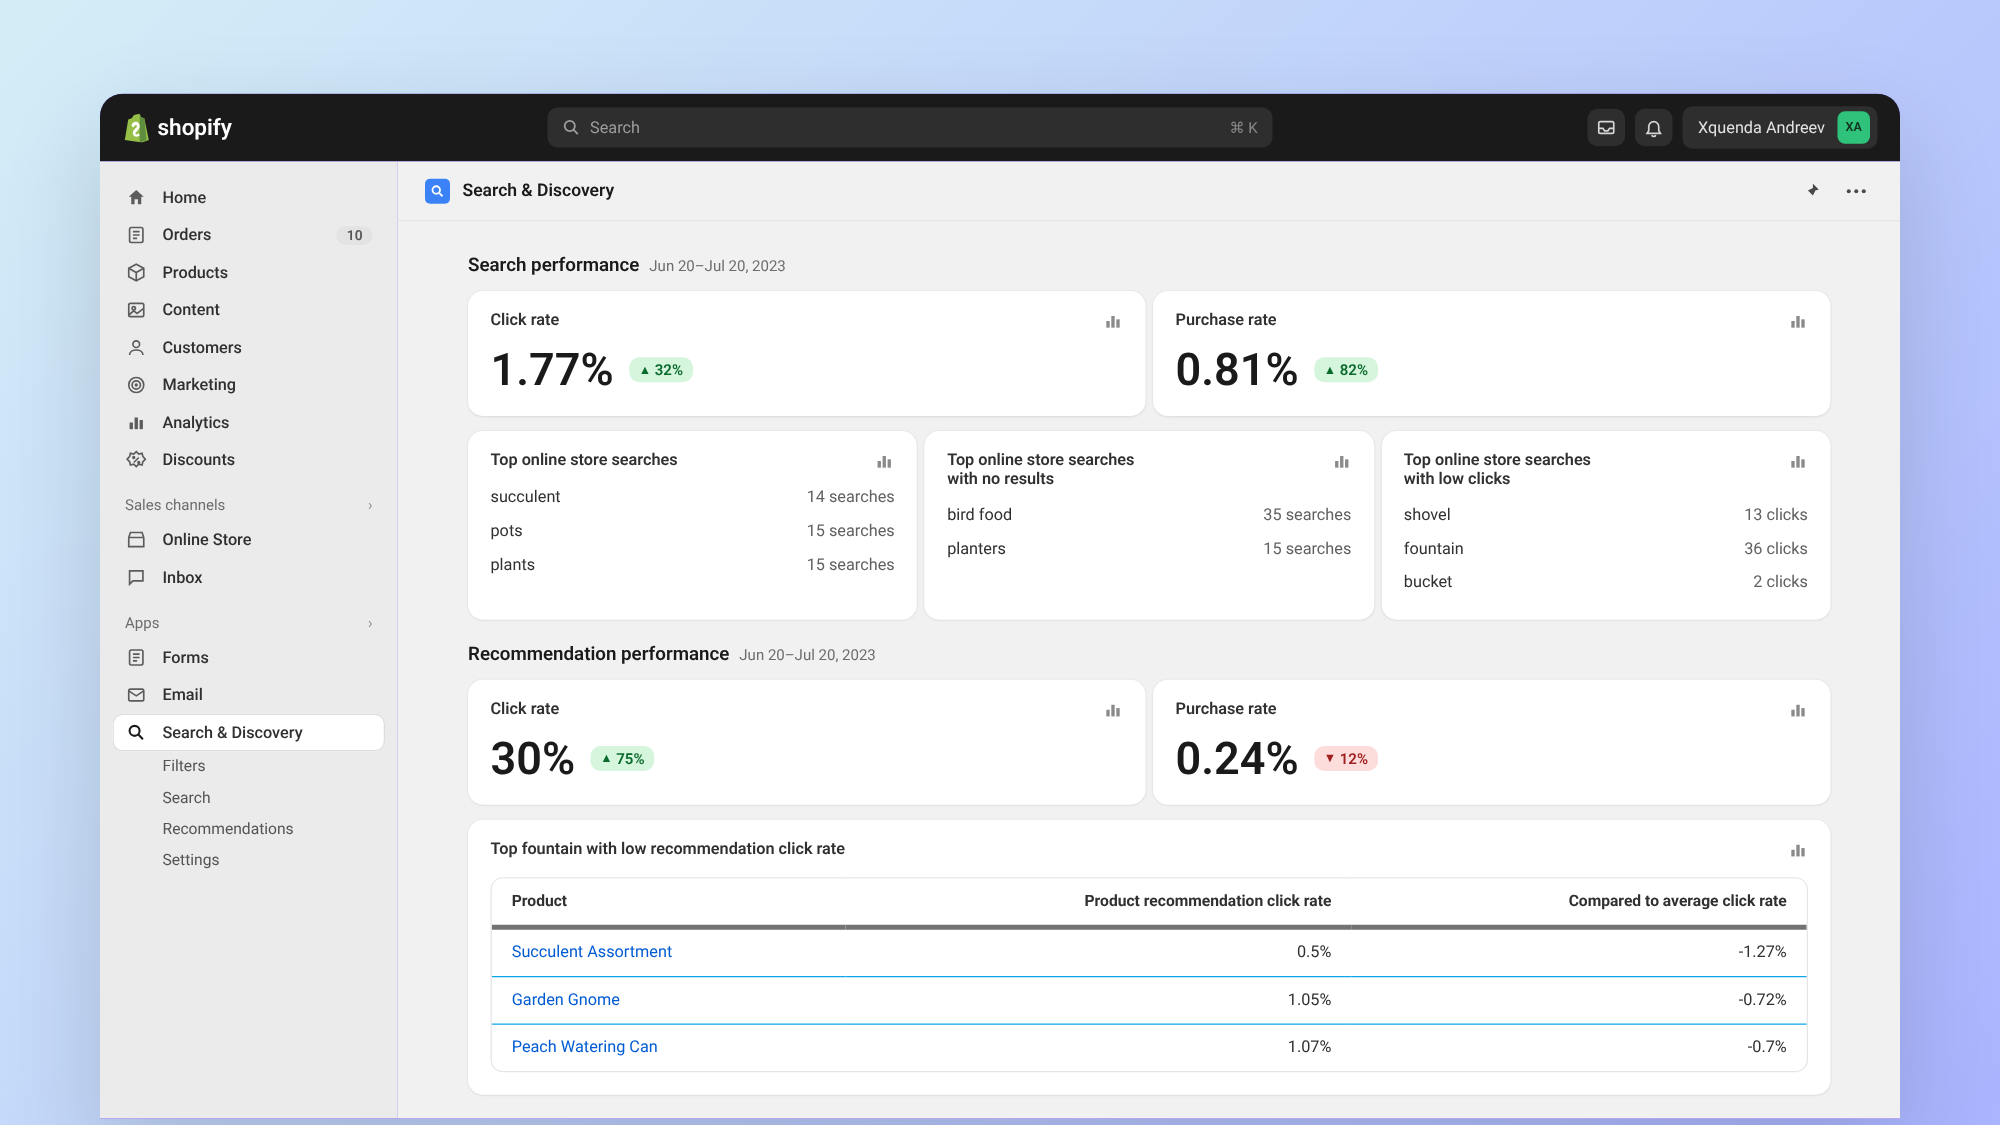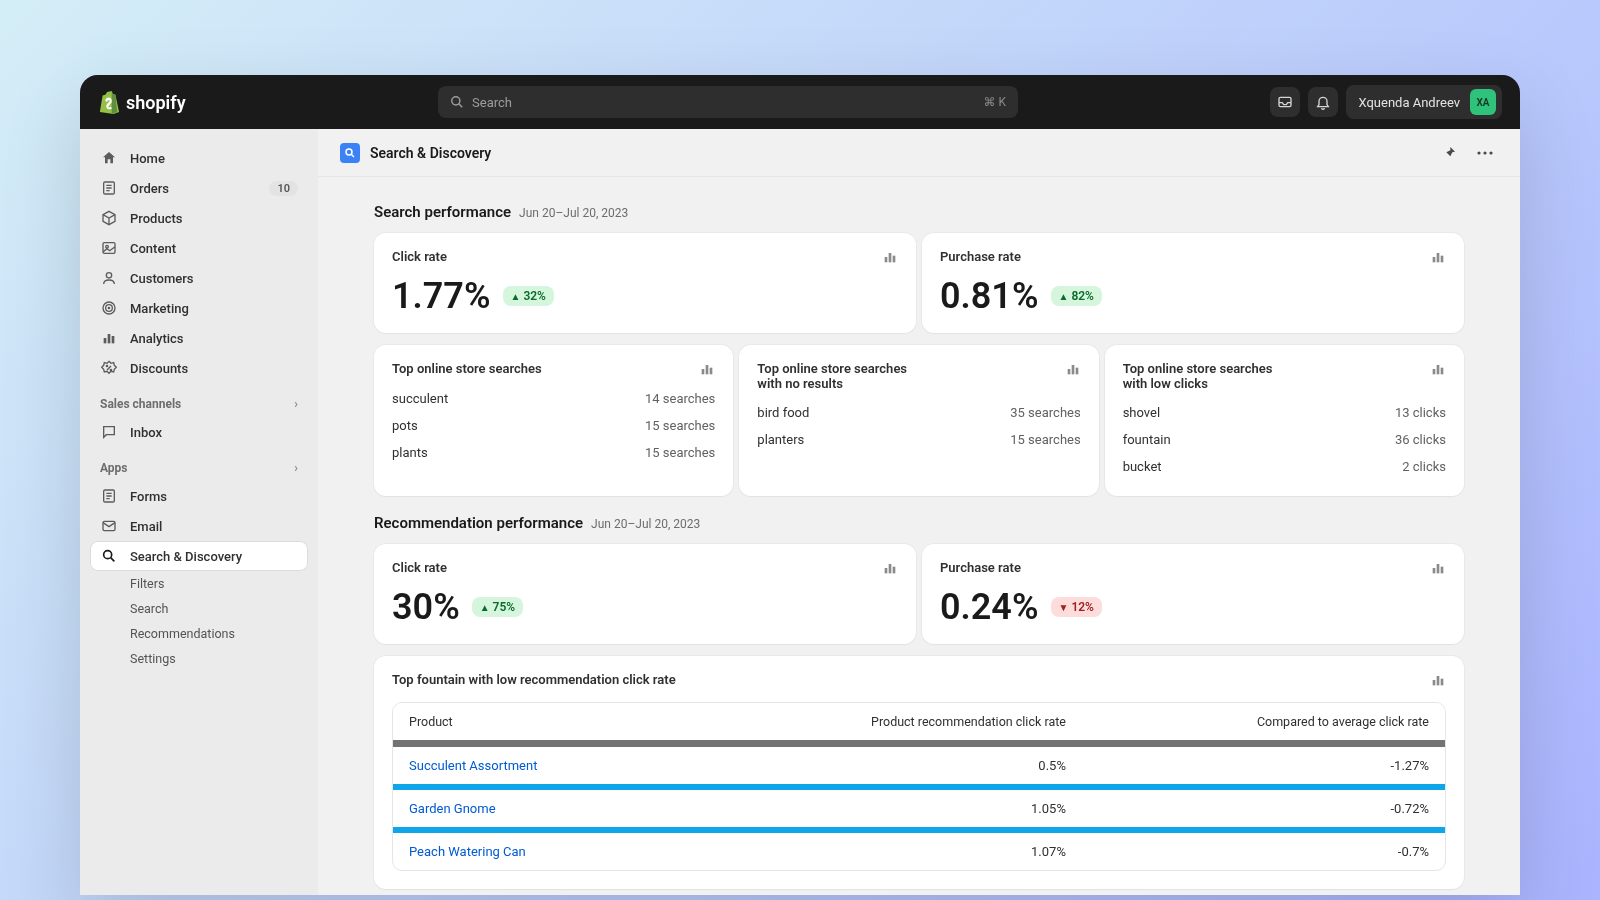--- a/index.html
+++ b/index.html
@@ -52,21 +52,21 @@
 .topbar-right { display: flex; align-items: center; gap: 8px; }
 .icon-btn { width: 30px; height: 30px; border-radius: 8px; background: #2e2e2e; display: flex; align-items: center; justify-content: center; color: #d6d6d6; cursor: pointer; }
 .user-chip { display: flex; align-items: center; gap: 10px; background: #2e2e2e; border-radius: 8px; padding: 4px 6px 4px 12px; color: #e3e3e3; font-size: 13px; cursor: pointer; }
 .user-avatar { width: 26px; height: 26px; border-radius: 6px; background: #2fc27a; color: #11341f; display: flex; align-items: center; justify-content: center; font-size: 10px; font-weight: 600; }
 .body { flex: 1; display: flex; overflow: hidden; }
 .sidebar { width: 238px; background: #ebebeb; padding: 14px 10px; overflow-y: auto; font-size: 13px; color: #303030; }
 .nav-item { display: flex; align-items: center; gap: 12px; padding: 6px 10px; border-radius: 8px; cursor: pointer; font-weight: 500; color: #303030; }
 .nav-item.active { background: #fff; box-shadow: inset 0 0 0 1px #dcdcdc; }
 .nav-item .badge { margin-left: auto; background: #e3e3e3; border-radius: 8px; padding: 1px 8px; font-size: 11px; color: #555; font-weight: 600; }
 .nav-icon { width: 18px; height: 18px; display: flex; align-items: center; justify-content: center; color: #5c5c5c; }
-.nav-header { font-size: 12px; color: #6d6d6d; padding: 14px 10px 6px; display: flex; align-items: center; justify-content: space-between; font-weight: 700; }
+.nav-header { font-size: 12px; color: #6d6d6d; padding: 14px 10px 6px; display: flex; align-items: center; justify-content: space-between; font-weight: 400; }
 .nav-header .caret { color: #8e8e8e; cursor: pointer; }
 .sub-item { padding: 5px 10px 5px 40px; color: #545454; cursor: pointer; border-radius: 8px; font-weight: 450; font-size: 12.5px; }
 .main { flex: 1; background: #f1f1f1; display: flex; flex-direction: column; overflow: hidden; }
 .page-header { height: 48px; display: flex; align-items: center; padding: 0 22px; gap: 10px; border-bottom: 1px solid #e5e5e5; }
 .page-icon { width: 20px; height: 20px; border-radius: 4px; background: #3b82f6; display: flex; align-items: center; justify-content: center; }
 .page-title { font-size: 14px; font-weight: 600; color: #1a1a1a; }
 .page-actions { margin-left: auto; display: flex; gap: 10px; color: #4a4a4a; }
 .page-actions .icon-plain { width: 26px; height: 26px; display: flex; align-items: center; justify-content: center; cursor: pointer; }
 .content { flex: 1; overflow-y: auto; padding: 20px 56px 40px; }
 .section-title { display: flex; align-items: baseline; gap: 8px; margin-bottom: 12px; margin-top: 6px; }
@@ -91,23 +91,23 @@
 .delta.down { background: #fddcdc; color: #a01f1f; }
 .delta .arr { font-size: 10px; }
 .list-row { display: flex; justify-content: space-between; padding: 6px 0; font-size: 13px; }
 .list-row .term { color: #303030; }
 .list-row .count { color: #616161; }
 .three-col .card { min-height: 150px; }
 .table-card { padding: 16px 18px 18px; }
 .table-wrap { border: 1px solid #e5e5e5; border-radius: 10px; overflow: hidden; margin-top: 14px; }
 table { width: 100%; border-collapse: collapse; font-size: 13px; }
 th, td { padding: 11px 16px; text-align: left; }
-th { font-weight: 400; color: #303030; background: #fff; border-bottom: 7px solid #737373; font-size: 12.5px; }
+th { font-weight: 700; color: #303030; background: #fff; border-bottom: 4px solid #737373; font-size: 12.5px; }
 th:nth-child(2), th:nth-child(3), td:nth-child(2), td:nth-child(3) { text-align: right; }
-tbody tr { border-top: 6px solid #0ea5e9; }
+tbody tr { border-top: 1px solid #0ea5e9; }
 tbody tr:first-child { border-top: none; }
 td { color: #303030; }
 td a { color: #005bd3; text-decoration: none; }
 svg { display: block; }
 </style>
 </head>
 <body>
 
 <div class="window">
 
@@ -225,20 +225,28 @@
               <circle cx="9" cy="9" r="1"></circle>
               <circle cx="15" cy="15" r="1"></circle>
             </svg>
           </span>
         <span>Discounts</span>
       </div>
 
       <div class="nav-header">
         <span>Sales channels</span>
         <span class="caret">›</span>
+      </div>
+      <div class="nav-item">
+        <span class="nav-icon">
+            <svg width="16" height="16" viewBox="0 0 24 24" fill="none" stroke="currentColor" stroke-width="2">
+              <path d="M3 9l2-6h14l2 6M3 9v11h18V9M3 9h18"></path>
+            </svg>
+          </span>
+        <span>Online Store</span>
       </div>
       <div class="nav-item">
         <span class="nav-icon">
             <svg width="16" height="16" viewBox="0 0 24 24" fill="none" stroke="currentColor" stroke-width="2">
               <path d="M4 4h16v12H8l-4 4z"></path>
             </svg>
           </span>
         <span>Inbox</span>
       </div>
 

